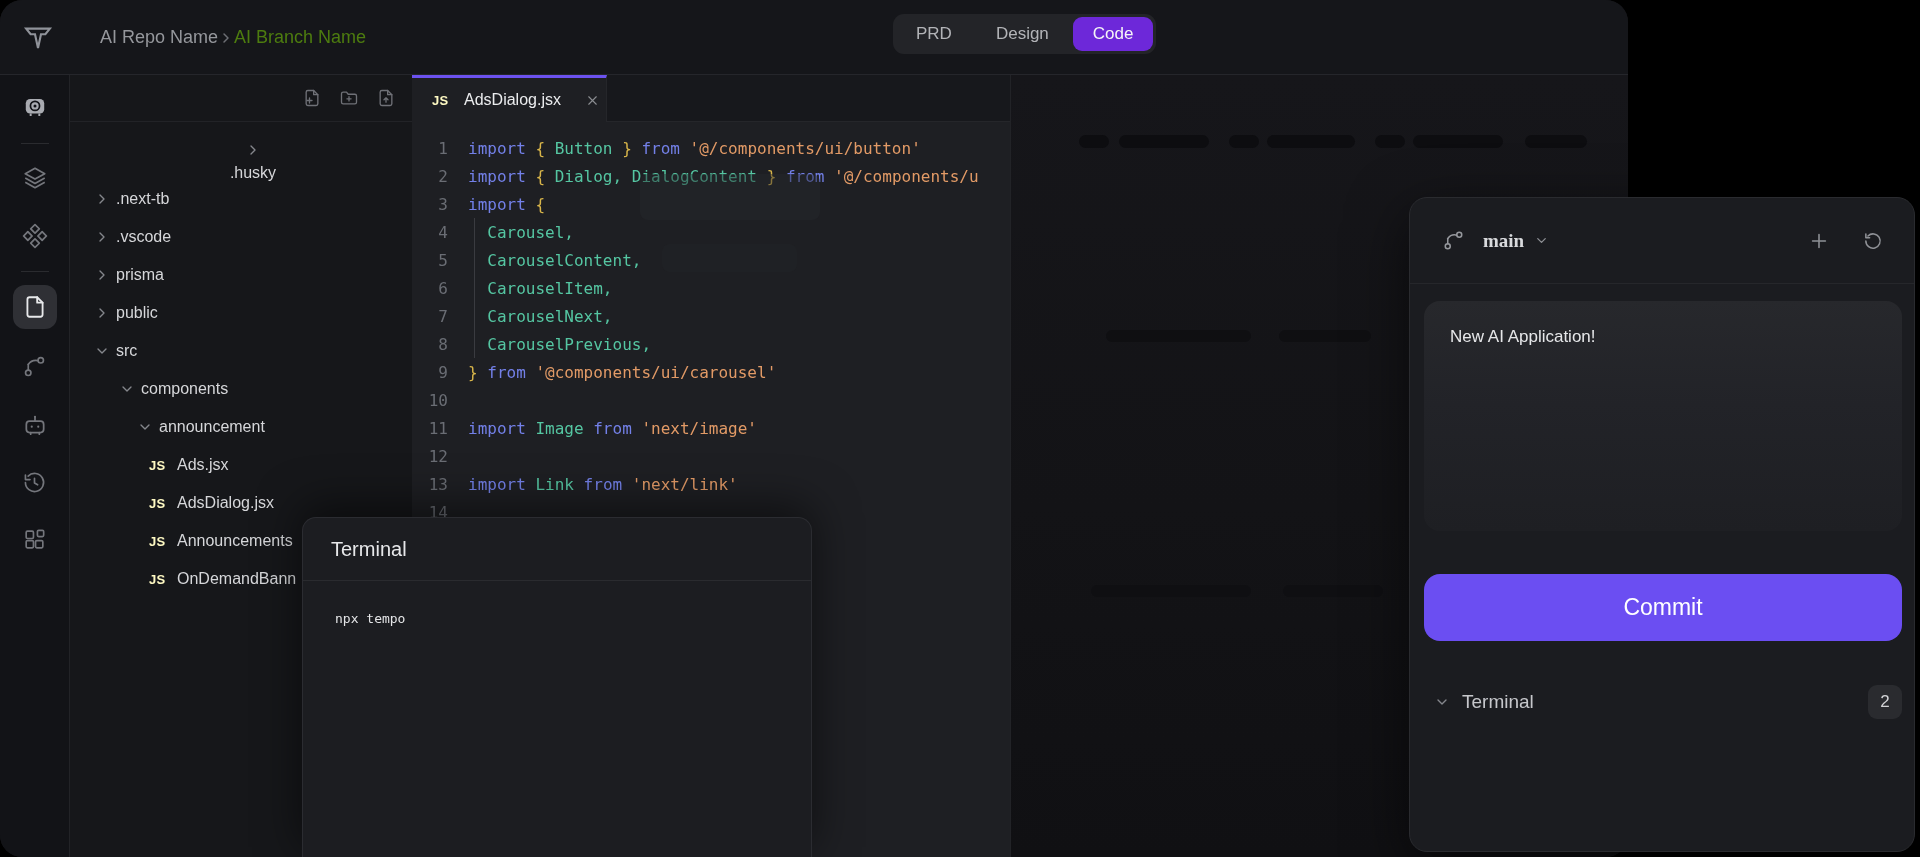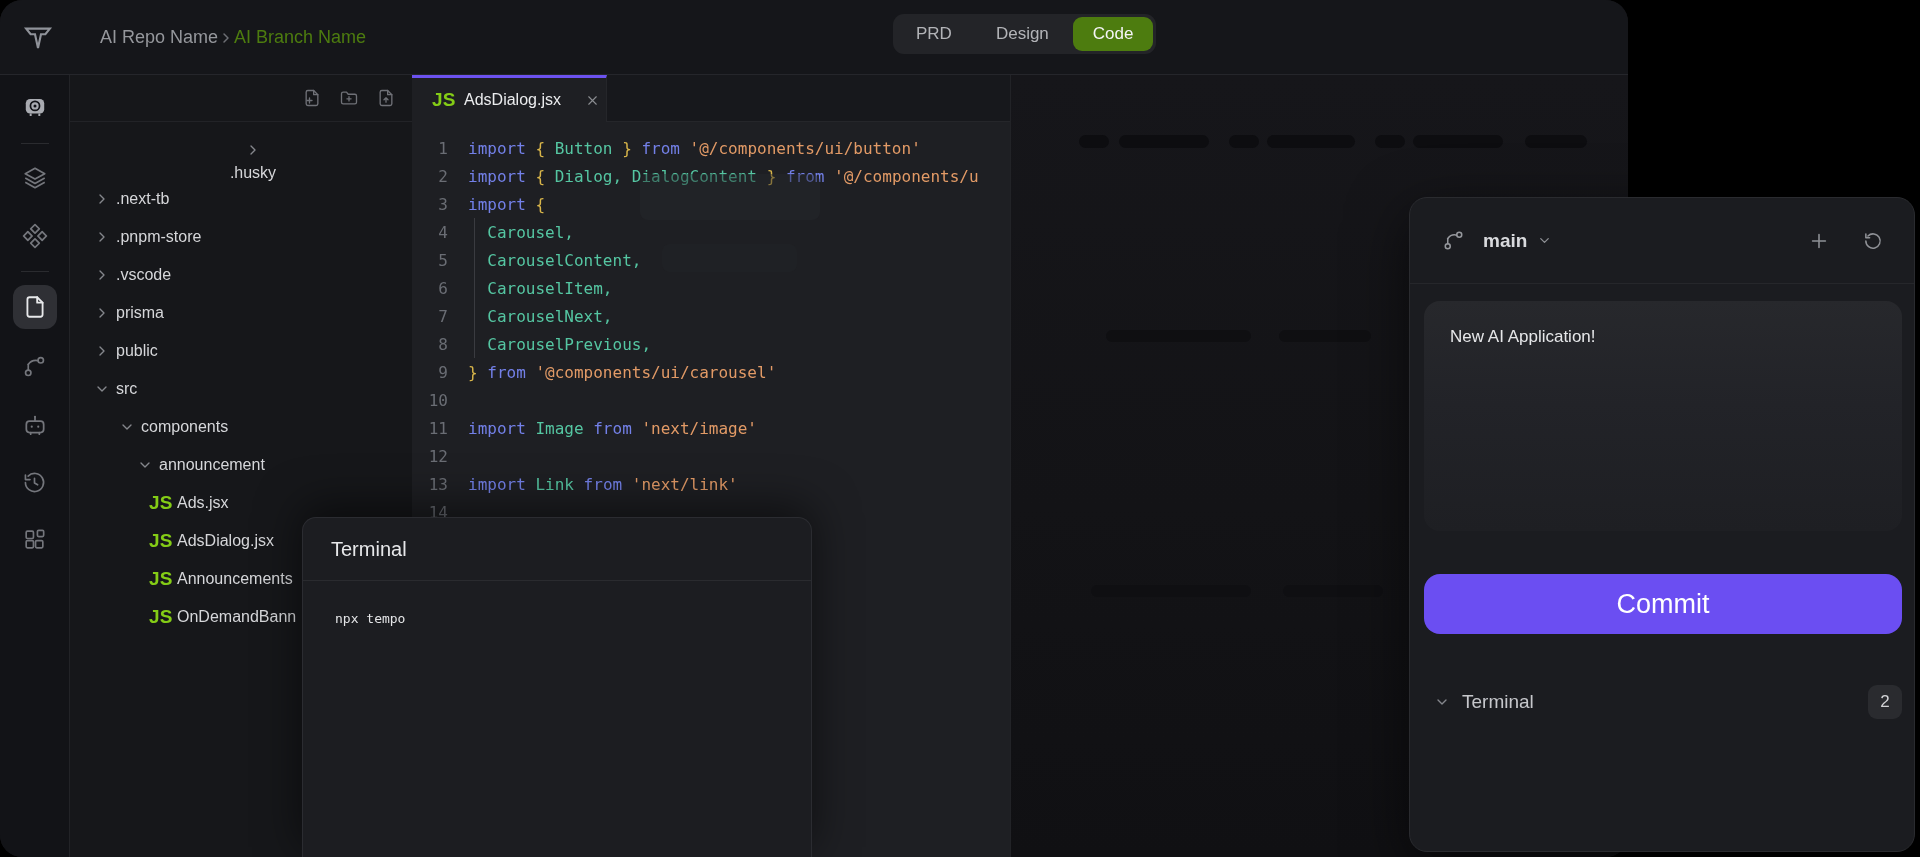--- a/index.html
+++ b/index.html
@@ -18,40 +18,40 @@
           align-items:center; justify-content:center; }
   .crumbs { position:absolute; left:100px; top:0; height:75px; display:flex; align-items:center; }
   .crumb-repo { color:#95979c; font-size:18px; }
   .crumb-sep  { color:#6d6f74; display:flex; }
   .crumb-branch { color:#4d7c0f; font-size:18px; font-weight:500; }
 
   .seg { position:absolute; left:893px; top:14px; height:40px; background:#232428;
          border-radius:11px; display:flex; align-items:center; padding:3px; gap:4px; }
   .seg button { border:0; background:transparent; color:#b3b4b8; font-size:17px;
                 font-family:inherit; height:34px; padding:0 20px; border-radius:9px; cursor:pointer; }
-  .seg button.active { background:#4d7c0f; color:#f5f5f7; }
+  .seg button.active { background:#6d28d9; color:#f5f5f7; }
 
   
   #rail { position:absolute; left:0; top:75px; width:70px; height:782px;
           background:#121317; border-right:1px solid #222327;
           display:flex; flex-direction:column; align-items:center; }
   .rail-btn { width:44px; height:44px; display:flex; align-items:center; justify-content:center;
               border-radius:12px; color:#74767c; cursor:pointer; }
   .rail-btn.active { background:#2f3035; color:#e8e9eb; }
   .rail-div { width:28px; height:1px; background:#2a2b2f; }
 
   
   #tree-panel { position:absolute; left:70px; top:75px; width:342px; height:782px; background:#16171a; }
   #tree-head { height:47px; border-bottom:1px solid #222327; display:flex; align-items:center;
                justify-content:flex-end; gap:17px; padding-right:16px; color:#6f7177; }
   #tree-head .thb { display:flex; cursor:pointer; }
   .tree-row { height:38px; display:flex; align-items:center; gap:6px; color:#d6d7da;
               font-size:16px; cursor:pointer; white-space:nowrap; }
   .tree-row .chev { display:flex; color:#85878c; width:16px; }
-  .js-badge { color:#84cc16; font-weight:700; font-size:19px; letter-spacing:.3px; width:22px; }
+  .js-badge { color:#fef9c3; font-weight:700; font-size:13px; letter-spacing:.3px; width:22px; }
   #tree-rows { padding-top:20px; }
 
   
   #editor { position:absolute; left:412px; top:75px; width:598px; height:782px; background:#1e1f23; }
   #tabbar { position:absolute; left:0; top:0; width:598px; height:47px; background:#17181c;
             border-bottom:1px solid #25262a; }
   #tab-active { position:absolute; left:0; top:0; width:195px; height:47px; background:#1e1f23;
                 border-top:3px solid #6c52f0; border-right:1px solid #25262a;
                 display:flex; align-items:center; padding-left:20px; gap:10px; cursor:pointer; }
   #tab-active .tab-name { color:#ebecee; font-size:16px; }
@@ -80,31 +80,31 @@
                     color:#e7e8ea; font-size:20px; font-weight:500;
                     border-bottom:1px solid #2a2b2f; }
   #terminal-body { padding:30px 32px; color:#e4e5e7; font-family:"DejaVu Sans Mono", monospace;
                    font-size:13px; }
 
   
   #git { position:absolute; left:1409px; top:197px; width:506px; height:655px;
          background:#1b1c20; border:1px solid #2a2b2f; border-radius:18px;
          box-shadow:0 18px 60px rgba(0,0,0,.6); z-index:6; }
   #git-head { height:86px; display:flex; align-items:center; padding:0 30px 0 32px;
-              border-bottom:1px solid #26272b; color:#96989d; }
+              border-bottom:1px solid #26272b; color:#96989d;font-family:Liberation Serif, serif; }
   #git-branch-name { color:#d9dadd; font-size:19px; font-weight:600; margin-left:18px; }
   #git-head .chev-d { margin-left:10px; color:#8e9095; display:flex; }
   #git-head .spacer { flex:1; }
   .ghbtn { display:flex; color:#8f9196; cursor:pointer; }
   #git-plus { margin-right:32px; }
   #commit-msg { position:absolute; left:14px; top:103px; width:478px; height:230px; border-radius:16px;
                 background:linear-gradient(180deg,#27282c 0%,#222328 45%,#1e1f23 100%);
                 padding:26px 26px; color:#e6e7e9; font-size:17px; cursor:text; }
-  #commit-btn { position:absolute; left:14px; top:376px; width:478px; height:60px; border:0;
-                border-radius:16px; background:#6b4ef2; color:#fff; font-size:27px;
+  #commit-btn { position:absolute; left:14px; top:376px; width:478px; height:67px; border:0;
+                border-radius:16px; background:#6b4ef2; color:#fff; font-size:23px;
                 font-family:inherit; font-weight:500; cursor:pointer; }
   #changes-row { position:absolute; left:0; top:486px; width:506px; height:36px;
                  display:flex; align-items:center; padding:0 14px 0 24px; cursor:pointer; }
   #changes-row .chev { color:#85878c; display:flex; margin-right:12px; }
   #changes-label { color:#c6c7cb; font-size:19px; font-weight:500; }
   #changes-badge { margin-left:auto; width:34px; height:34px; border-radius:9px; background:#2a2b2f;
                    color:#d2d3d6; font-size:17px; display:flex; align-items:center; justify-content:center; }
   svg { display:block; }
 </style>
 </head>
@@ -233,28 +233,20 @@
           </span>
           <span>.husky</span>
         </div>
         <div class="tree-row" style="padding-left: 24px;">
           <span class="chev">
             <svg width="16" height="16" viewBox="0 0 24 24" fill="none" stroke="currentColor" stroke-width="2" stroke-linecap="round" stroke-linejoin="round">
               <polyline points="9 6 15 12 9 18"></polyline>
             </svg>
           </span>
           <span>.next-tb</span>
-        </div>
-        <div class="tree-row" style="padding-left: 24px;">
-          <span class="chev">
-            <svg width="16" height="16" viewBox="0 0 24 24" fill="none" stroke="currentColor" stroke-width="2" stroke-linecap="round" stroke-linejoin="round">
-              <polyline points="9 6 15 12 9 18"></polyline>
-            </svg>
-          </span>
-          <span>.pnpm-store</span>
         </div>
         <div class="tree-row" style="padding-left: 24px;">
           <span class="chev">
             <svg width="16" height="16" viewBox="0 0 24 24" fill="none" stroke="currentColor" stroke-width="2" stroke-linecap="round" stroke-linejoin="round">
               <polyline points="9 6 15 12 9 18"></polyline>
             </svg>
           </span>
           <span>.vscode</span>
         </div>
         <div class="tree-row" style="padding-left: 24px;">

